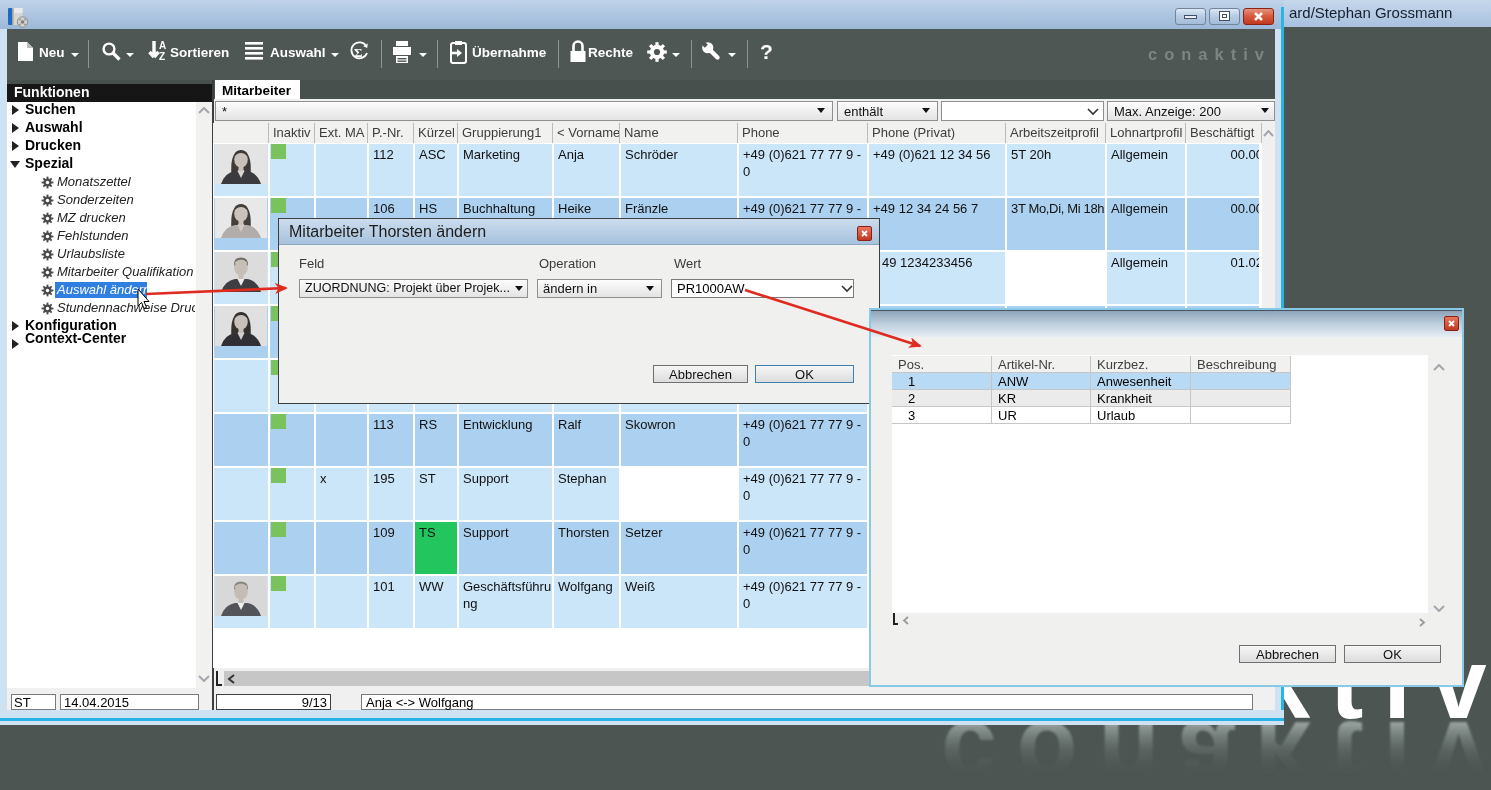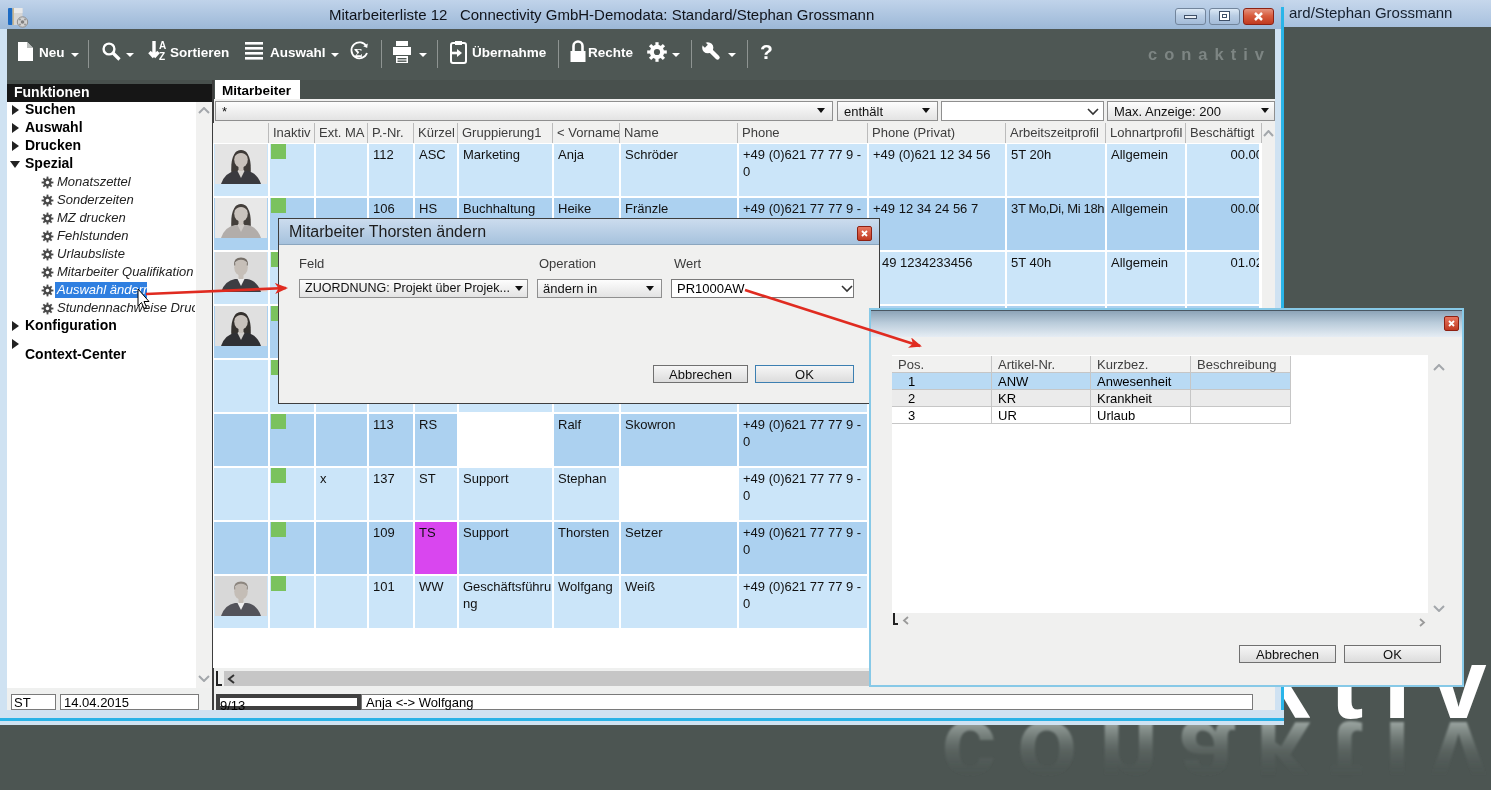--- a/index.html
+++ b/index.html
@@ -43,21 +43,20 @@
         <rect x="4.5" y="2" width="1.5" height="17" fill="#cbb78e"></rect>
         <rect x="6" y="2" width="8.5" height="17" fill="#d6d6d6"></rect>
         <rect x="6" y="2" width="8.5" height="5" fill="#e9e9e9"></rect>
         <circle cx="14.5" cy="16" r="5.2" fill="#d3d3d3" stroke="#8f8f8f" stroke-width="1"></circle>
         <circle cx="14.5" cy="16" r="1.8" fill="#7f7f7f"></circle>
         <circle cx="12" cy="13.5" r="1.1" fill="#9a9a9a"></circle>
         <circle cx="17" cy="13.5" r="1.1" fill="#9a9a9a"></circle>
         <circle cx="12" cy="18.5" r="1.1" fill="#9a9a9a"></circle>
         <circle cx="17" cy="18.5" r="1.1" fill="#9a9a9a"></circle>
       </svg>
-<div class="abs" style="left:329px;top:6px;font-size:15px;color:#10131a">Mitarbeiterliste 12&nbsp;&nbsp; Connectivity GmbH-Demodata: Standard/Stephan Grossmann</div>
 <div class="abs" style="left:1175px;top:8px;width:31px;height:17px;border-radius:3px;border:1px solid #72859c;background:linear-gradient(#dce9f6,#b9cde4 45%,#a4bcd8)"></div>
 <div class="abs" style="left:1184px;top:15px;width:13px;height:4px;background:#e8eef5;border:1px solid #3f5068"></div>
 <div class="abs" style="left:1209px;top:8px;width:31px;height:17px;border-radius:3px;border:1px solid #72859c;background:linear-gradient(#dce9f6,#b9cde4 45%,#a4bcd8)"></div>
 <div class="abs" style="left:1219px;top:11px;width:11px;height:10px;background:#fff;border:1.6px solid #3f5068"></div>
 <div class="abs" style="left:1222px;top:14px;width:5px;height:4px;background:#fff;border:1.4px solid #3f5068"></div>
 <div class="abs" style="left:1243px;top:8px;width:31px;height:17px;border-radius:3px;border:1px solid #8c2214;background:linear-gradient(#e4937f,#d85d3f 45%,#c03a20)"></div>
 <svg class="abs" style="left:1243px;top:8px" width="31" height="17">
         <path d="M12 5 L19 12 M19 5 L12 12" stroke="#fff" stroke-width="2.5"></path>
       </svg>
 </div>
@@ -284,21 +283,21 @@
           <rect x="5.6" y="0.6" width="1.8" height="2.6" transform="rotate(225 6.5 6.5)"></rect>
           <rect x="5.6" y="0.6" width="1.8" height="2.6" transform="rotate(270 6.5 6.5)"></rect>
           <rect x="5.6" y="0.6" width="1.8" height="2.6" transform="rotate(315 6.5 6.5)"></rect>
         </g>
         <circle cx="6.5" cy="6.5" r="1.7" fill="#fff"></circle>
       </svg></div>
 <div class="tree-sub" style="top:300px;max-width:138px;overflow:hidden">Stundennachweise Druc.</div>
 <div class="tri-r abs" style="top:321px"></div>
 <div class="tree-top" style="top:317px">Konfiguration</div>
 <div class="tri-r abs" style="top:339px"></div>
-<div class="tree-top" style="top:346px">Context-Center</div>
+<div class="tree-top" style="top:330px">Context-Center</div>
 <div class="abs" style="left:214px;top:80px;width:1061px;height:19px;background:#48504d"></div>
 <div class="abs" style="left:215px;top:80px;width:85px;height:19px;background:#fff;font-weight:bold;font-size:13.5px;color:#000;padding:3px 0 0 7px">Mitarbeiter</div>
 <div class="abs" style="left:214px;top:99px;width:1061px;height:24px;background:#f0f0ef"></div>
 <div class="abs combo" style="left:215px;top:101px;width:618px;height:20px;padding:2px 0 0 6px">*</div>
 <div class="abs dar" style="left:817px;top:108px"></div>
 <div class="abs combo" style="left:837px;top:101px;width:101px;height:20px;padding:2px 0 0 6px">enthält</div>
 <div class="abs dar" style="left:922px;top:108px"></div>
 <div class="abs" style="left:941px;top:101px;width:163px;height:20px;background:#fff;border:1px solid #8f8f8f"></div>
 <svg class="abs" style="left:1087px;top:107px" width="12" height="9">
       <polyline points="1,2 6,7 11,2" stroke="#333" stroke-width="1.6" fill="none"></polyline>
@@ -436,23 +435,20 @@
 </div>
 <div class="abs cell" style="left:554px;top:252px;width:65px;height:52px;background:#cbe5f9">
 </div>
 <div class="abs cell" style="left:621px;top:252px;width:116px;height:52px;background:#cbe5f9">
 </div>
 <div class="abs cell" style="left:739px;top:252px;width:128px;height:52px;background:#cbe5f9">
 </div>
 <div class="abs cell" style="left:869px;top:252px;width:136px;height:52px;background:#cbe5f9">
 <span style="padding-left:9px">49 1234233456</span>
 </div>
-<div class="abs cell" style="left:1007px;top:252px;width:98px;height:52px;background:#cbe5f9">
-5T 40h
-</div>
 <div class="abs cell" style="left:1107px;top:252px;width:78px;height:52px;background:#cbe5f9">
 Allgemein
 </div>
 <div class="abs cell" style="left:1187px;top:252px;width:72px;height:52px;background:#cbe5f9">
 <div class="abs" style="left:0;top:2px;width:76px;text-align:right">01.02</div>
 </div>
 <div class="abs cell" style="left:214px;top:306px;width:54px;height:52px;background:#acd1f0">
 <div class="abs" style="left:1px;top:-1px"><svg width="52" height="41" viewBox="0 0 52 41">
           <rect width="52" height="41" fill="#e0e0e0"></rect>
           <path d="M16.5 33 Q14.5 8 26 7 Q37.5 8 35.5 33 L30 35 L22 35 Z" fill="#35312e"></path>
@@ -523,20 +519,23 @@
 <div class="abs" style="left:1px;top:0px;width:15px;height:15px;background:#7ac25e"></div>
 </div>
 <div class="abs cell" style="left:316px;top:414px;width:51px;height:52px;background:#acd1f0">
 </div>
 <div class="abs cell" style="left:369px;top:414px;width:44px;height:52px;background:#acd1f0">
 113
 </div>
 <div class="abs cell" style="left:415px;top:414px;width:42px;height:52px;background:#acd1f0">
 RS
 </div>
+<div class="abs cell" style="left:459px;top:414px;width:93px;height:52px;background:#acd1f0">
+Entwicklung
+</div>
 <div class="abs cell" style="left:554px;top:414px;width:65px;height:52px;background:#acd1f0">
 Ralf
 </div>
 <div class="abs cell" style="left:621px;top:414px;width:116px;height:52px;background:#acd1f0">
 Skowron
 </div>
 <div class="abs cell" style="left:739px;top:414px;width:128px;height:52px;background:#acd1f0">
 <span style="white-space:nowrap">+49 (0)621 77 77 9 -</span><br>0
 </div>
 <div class="abs cell" style="left:869px;top:414px;width:136px;height:52px;background:#acd1f0">
@@ -550,21 +549,21 @@
 </div>
 <div class="abs cell" style="left:214px;top:468px;width:54px;height:52px;background:#cbe5f9">
 </div>
 <div class="abs cell" style="left:270px;top:468px;width:44px;height:52px;background:#cbe5f9">
 <div class="abs" style="left:1px;top:0px;width:15px;height:15px;background:#7ac25e"></div>
 </div>
 <div class="abs cell" style="left:316px;top:468px;width:51px;height:52px;background:#cbe5f9">
 x
 </div>
 <div class="abs cell" style="left:369px;top:468px;width:44px;height:52px;background:#cbe5f9">
-137
+195
 </div>
 <div class="abs cell" style="left:415px;top:468px;width:42px;height:52px;background:#cbe5f9">
 ST
 </div>
 <div class="abs cell" style="left:459px;top:468px;width:93px;height:52px;background:#cbe5f9">
 Support
 </div>
 <div class="abs cell" style="left:554px;top:468px;width:65px;height:52px;background:#cbe5f9">
 Stephan
 </div>
@@ -583,21 +582,21 @@
 <div class="abs cell" style="left:214px;top:522px;width:54px;height:52px;background:#acd1f0">
 </div>
 <div class="abs cell" style="left:270px;top:522px;width:44px;height:52px;background:#acd1f0">
 <div class="abs" style="left:1px;top:0px;width:15px;height:15px;background:#7ac25e"></div>
 </div>
 <div class="abs cell" style="left:316px;top:522px;width:51px;height:52px;background:#acd1f0">
 </div>
 <div class="abs cell" style="left:369px;top:522px;width:44px;height:52px;background:#acd1f0">
 109
 </div>
-<div class="abs cell" style="left:415px;top:522px;width:42px;height:52px;background:#d946ef">
+<div class="abs cell" style="left:415px;top:522px;width:42px;height:52px;background:#22c55e">
 TS
 </div>
 <div class="abs cell" style="left:459px;top:522px;width:93px;height:52px;background:#acd1f0">
 Support
 </div>
 <div class="abs cell" style="left:554px;top:522px;width:65px;height:52px;background:#acd1f0">
 Thorsten
 </div>
 <div class="abs cell" style="left:621px;top:522px;width:116px;height:52px;background:#acd1f0">
 Setzer
@@ -661,21 +660,21 @@
 <svg class="abs" style="left:1263px;top:130px" width="11" height="8">
       <polyline points="1,6 5.5,1 10,6" class="chev"></polyline>
     </svg>
 <div class="abs" style="left:216px;top:671px;width:6px;height:15px;border-left:2px solid #222;border-bottom:2px solid #222"></div>
 <div class="abs" style="left:224px;top:671px;width:1036px;height:15px;background:#c6c6c6"></div>
 <svg class="abs" style="left:227px;top:674px" width="9" height="10">
       <polyline points="7,1 2,5 7,9" stroke="#333" stroke-width="2" fill="none"></polyline>
     </svg>
 <div class="abs" style="left:11px;top:694px;width:45px;height:16px;background:#fff;border:1px solid #7a7a7a;font-size:13px;padding-left:2px">ST</div>
 <div class="abs" style="left:60px;top:694px;width:139px;height:16px;background:#fff;border:1px solid #7a7a7a;font-size:13px;padding-left:3px">14.04.2015</div>
-<div class="abs" style="left:216px;top:694px;width:145px;height:16px;background:#fff;border:4px solid #404040;font-size:13px;text-align:left;padding-right:3px">9/13</div>
+<div class="abs" style="left:216px;top:694px;width:115px;height:16px;background:#fff;border:1px solid #404040;font-size:13px;text-align:right;padding-right:3px">9/13</div>
 <div class="abs" style="left:361px;top:694px;width:892px;height:16px;background:#fff;border:1px solid #7a7a7a;font-size:13px;padding-left:4px">Anja &lt;-&gt; Wolfgang</div>
 <div class="abs" style="left:0;top:29px;width:7px;height:696px;background:#cfe2f2"></div>
 <div class="abs" style="left:1275px;top:29px;width:9px;height:696px;background:#cfe2f2"></div>
 <div class="abs" style="left:1281px;top:7px;width:3px;height:715px;background:#2ab5e9"></div>
 <div class="abs" style="left:0;top:710px;width:1284px;height:15px;background:#cfe2f2"></div>
 <div class="abs" style="left:0;top:718px;width:1284px;height:3px;background:#29b2e6"></div>
 </div>
 <div class="abs" style="left:278px;top:218px;width:602px;height:186px;background:#f0f0ef;border:1px solid #3e3e3e">
 <div class="abs" style="left:0;top:0;width:600px;height:26px;background:linear-gradient(#ccdcee,#a6c2dd);border-bottom:1px solid #8ba6bf"></div>
 <div class="abs" style="left:10px;top:4px;font-size:16px;color:#1c1c1c">Mitarbeiter Thorsten ändern</div>

